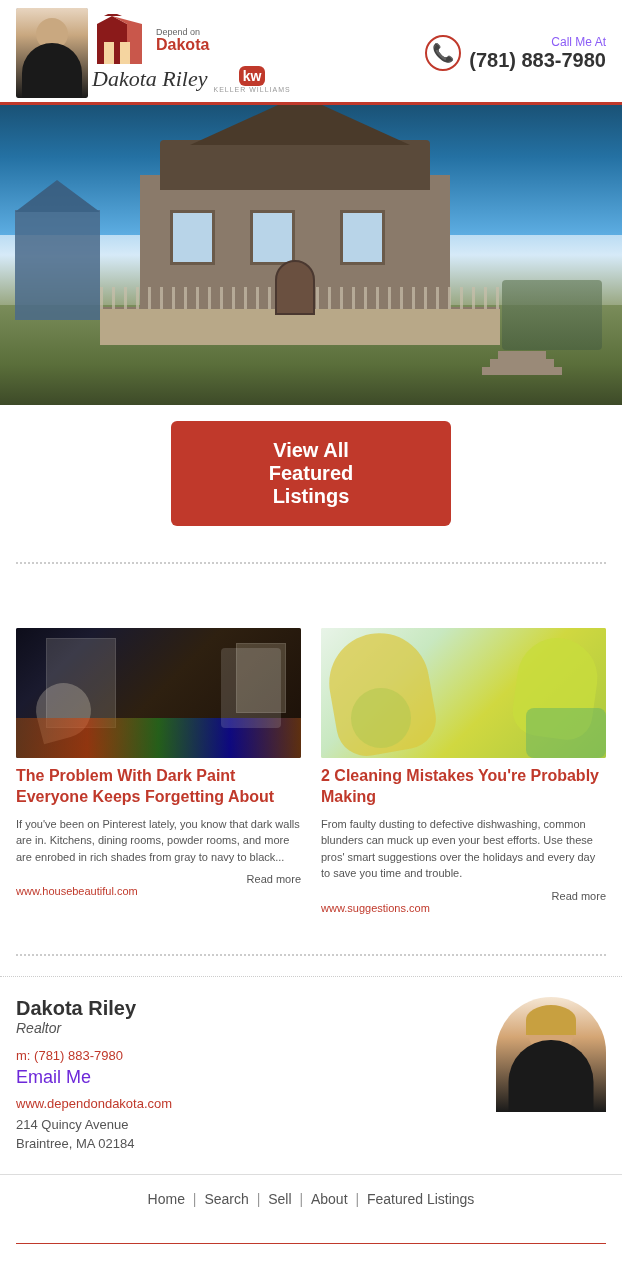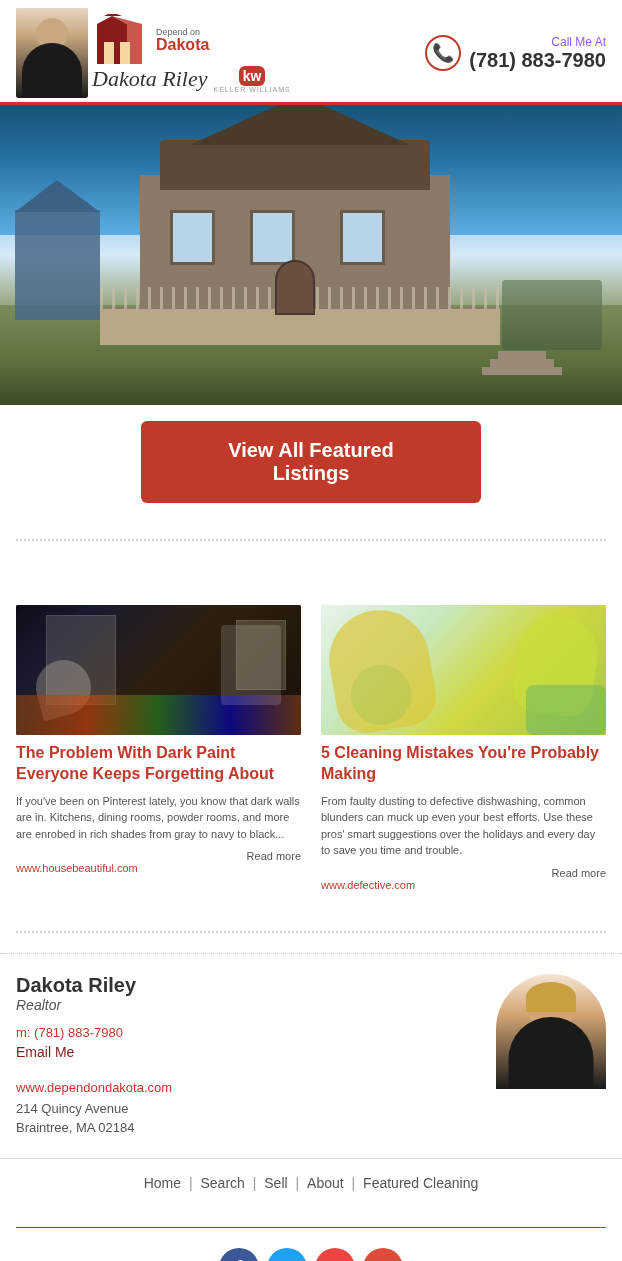--- a/index.html
+++ b/index.html
@@ -126,21 +126,21 @@
       display: inline-block;
       background: #c0392b;
       color: #fff;
       font-size: 20px;
       font-weight: bold;
       padding: 18px 60px;
       border-radius: 6px;
       text-decoration: none;
       cursor: pointer;
       border: none;
-      width: 340px;
+      width: 280px;
     }
 
     
     .articles {
       display: flex;
       gap: 20px;
       padding: 4px 16px 20px 16px;
     }
     .article {
       flex: 1;
@@ -225,23 +225,23 @@
       font-style: italic;
       color: #555;
       margin-bottom: 12px;
     }
     .agent-phone {
       font-size: 13px;
       color: #c0392b;
       margin-bottom: 4px;
     }
     .agent-email {
-      font-size: 14px;
-      color: #7f1d1d;
-      margin-bottom: 20px;
+      font-size: 18px;
+      color: #6d28d9;
+      margin-bottom: 8px;
     }
     .agent-website {
       font-size: 13px;
       color: #c0392b;
       margin-bottom: 4px;
     }
     .agent-address {
       font-size: 13px;
       color: #555;
       line-height: 1.5;
@@ -415,24 +415,24 @@
 
   <div class="article">
     <div class="article-img article-img-clean" style="height:130px;margin-bottom:8px;border-radius:2px;position:relative;overflow:hidden;">
 
       <div style="position:absolute;inset:0;background:linear-gradient(135deg,#e8f4e8 0%,#c8e8c0 30%,#d0d840 60%,#a8c840 100%);"></div>
       <div style="position:absolute;top:5px;left:10px;width:100px;height:120px;background:rgba(220,200,60,0.7);border-radius:50px 50px 30px 30px;transform:rotate(-10deg);"></div>
       <div style="position:absolute;top:10px;right:10px;width:80px;height:100px;background:rgba(200,220,60,0.8);border-radius:40px 40px 25px 25px;transform:rotate(8deg);"></div>
       <div style="position:absolute;bottom:10px;left:30px;width:60px;height:60px;background:rgba(180,200,80,0.6);border-radius:50%;"></div>
       <div style="position:absolute;bottom:0;right:0;width:80px;height:50px;background:rgba(100,180,100,0.5);border-radius:8px;"></div>
     </div>
-    <div class="article-title">5 Cleaning Mistakes You're Probably Making</div>
+    <div class="article-title">2 Cleaning Mistakes You're Probably Making</div>
     <div class="article-body">From faulty dusting to defective dishwashing, common blunders can muck up even your best efforts. Use these pros' smart suggestions over the holidays and every day to save you time and trouble.</div>
     <div class="article-read-more">Read more</div>
-    <div class="article-source">www.defective.com</div>
+    <div class="article-source">www.suggestions.com</div>
   </div>
 </div>
 
 <hr class="dotted-divider">
 
 <div class="agent-card">
   <div class="agent-info">
     <div class="agent-name">Dakota Riley</div>
     <div class="agent-title">Realtor</div>
     <div class="agent-phone">
@@ -459,21 +459,21 @@
 <div class="footer-nav">
   <div class="footer-links">
     <a href="#">Home</a>
     <span> | </span>
     <a href="#">Search</a>
     <span> | </span>
     <a href="#">Sell</a>
     <span> | </span>
     <a href="#">About</a>
     <span> | </span>
-    <a href="#">Featured Cleaning</a>
+    <a href="#">Featured Listings</a>
   </div>
 </div>
 
 <hr class="footer-divider">
 
 <div class="social-icons">
   <div class="social-icon social-facebook">f</div>
   <div class="social-icon social-twitter" style="font-size:14px;">🐦</div>
   <div class="social-icon social-linkedin" style="font-size:12px;font-weight:bold;">in</div>
   <div class="social-icon social-google" style="font-size:13px;font-weight:bold;">g+</div>

